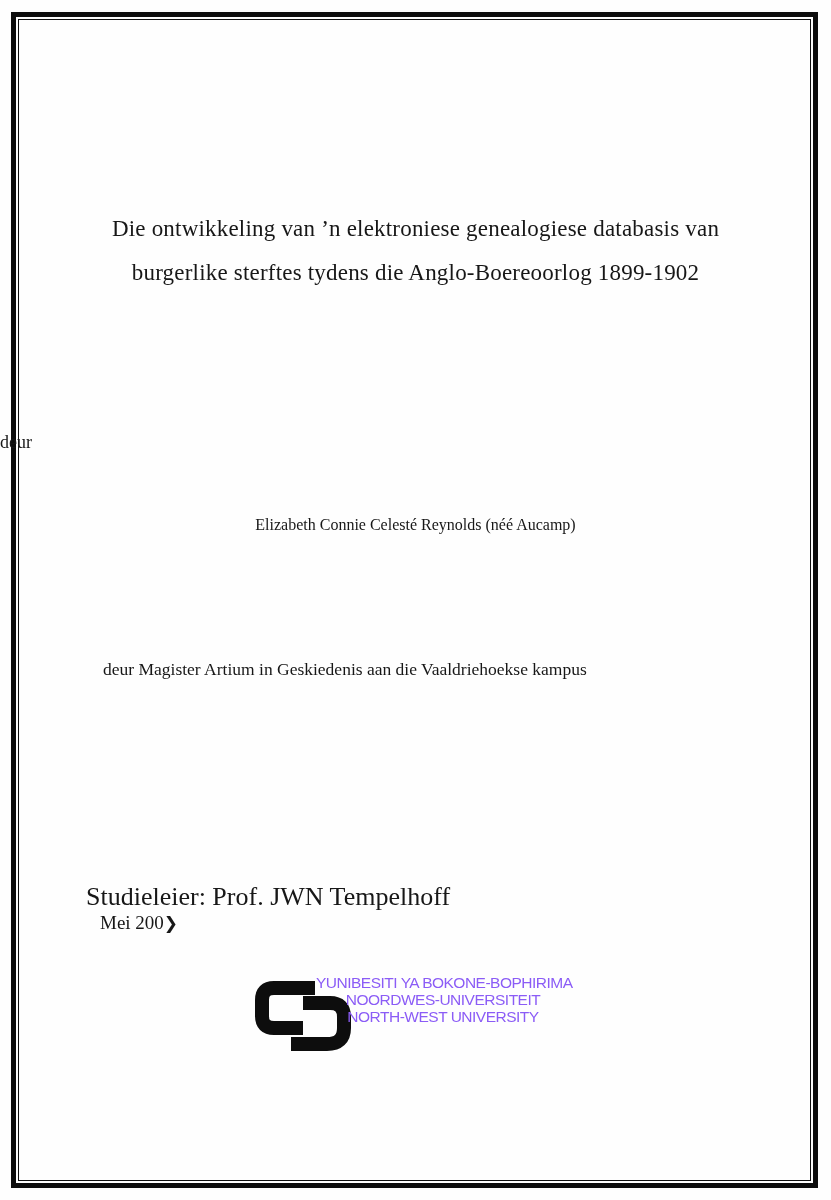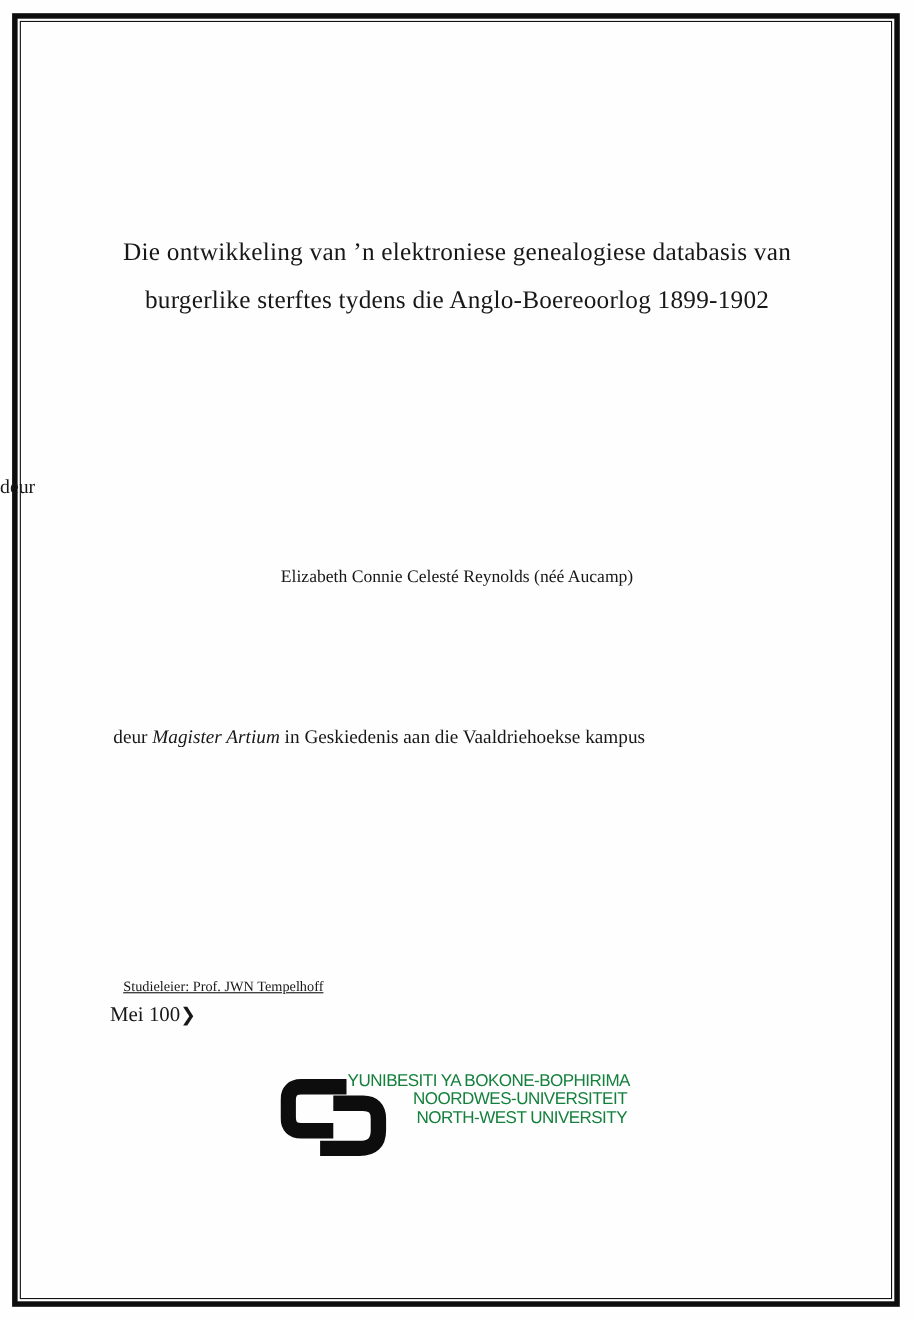--- a/index.html
+++ b/index.html
@@ -51,24 +51,23 @@
     font-size:17.5px;
     line-height:22.5px;
   }
   .statement .justified{
     text-align:justify;
     text-align-last:justify;
     width:100%;
   }
   .supervisor{
     position:absolute;
-    top:884px;left:112px;
-    font-size:13px;
+    top:884px;left:86px;
+    font-size:26px;
     line-height:26px;
-    text-decoration:underline;
   }
   .date{
     position:absolute;
     top:910px;left:100px;
     font-size:19px;
     line-height:26px;
   }
   .date .seven{
     font-family:"DejaVu Sans", sans-serif;
     font-weight:bold;
@@ -77,29 +76,29 @@
   }
   .logo-mark{
     position:absolute;
     top:980px;left:255px;
     width:97px;height:72px;
   }
   .logo-text{
     position:absolute;
     top:974px;left:316px;
     width:254px;
-    text-align:right;
+    text-align:center;
     font-family:"Liberation Sans", sans-serif;
     font-size:15.5px;
     line-height:17.2px;
     letter-spacing:-0.5px;
-    color:#15803d;
+    color:#8b5cf6;
     white-space:nowrap;
   }
-  .italic{font-style:italic;}
+  .italic{}
 </style>
 </head>
 <body>
 
 <div class="page">
 
   <div class="frame-outer">
     <div class="frame-inner"></div>
   </div>
 
@@ -111,21 +110,21 @@
   <div class="byline">deur</div>
 
   <div class="author">Elizabeth Connie Celesté Reynolds (néé Aucamp)</div>
 
   <div class="statement">
     <div><span>deur </span><span class="italic">Magister Artium</span><span> in Geskiedenis aan die Vaaldriehoekse kampus</span></div>
   </div>
 
   <div class="supervisor">Studieleier: Prof. JWN Tempelhoff</div>
 
-  <div class="date"><span>Mei 100</span><span class="seven">❯</span></div>
+  <div class="date"><span>Mei 200</span><span class="seven">❯</span></div>
 
   <svg class="logo-mark" viewBox="0 0 97 72" xmlns="http://www.w3.org/2000/svg">
     <path d="M 60 8 L 19 8 Q 7 8 7 20 L 7 36 Q 7 48 19 48 L 48 48" fill="none" stroke="#0d0d0d" stroke-width="14"></path>
     <path d="M 36 64 L 72 64 Q 89 64 89 48 L 89 37 Q 89 23 75 23 L 48 23" fill="none" stroke="#0d0d0d" stroke-width="14"></path>
   </svg>
 
   <div class="logo-text">
     <div>YUNIBESITI YA BOKONE-BOPHIRIMA</div>
     <div>NOORDWES-UNIVERSITEIT</div>
     <div>NORTH-WEST UNIVERSITY</div>

